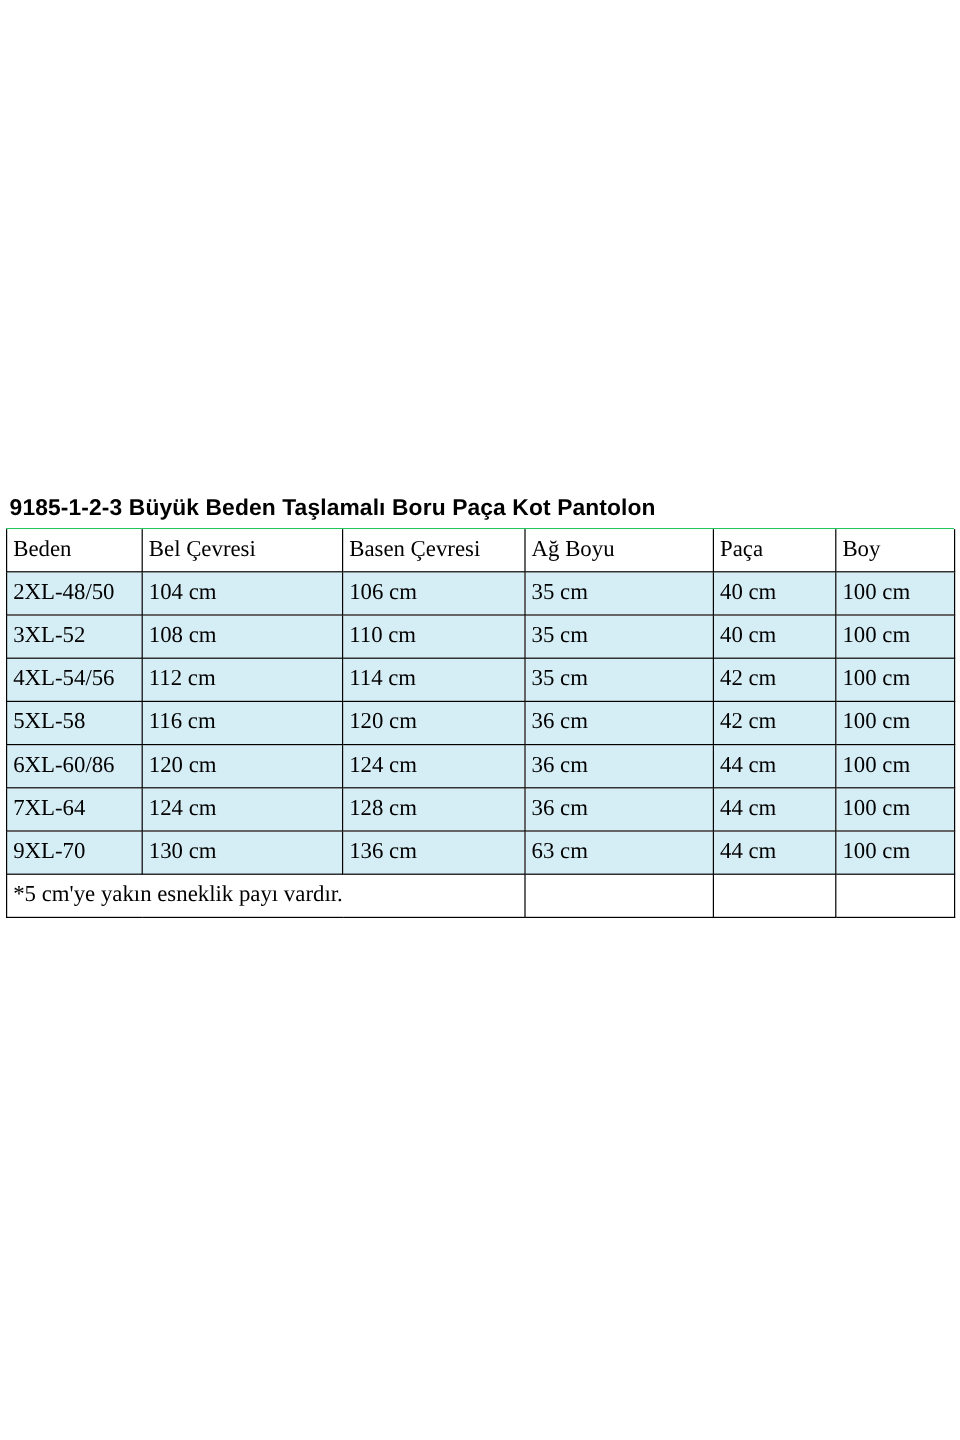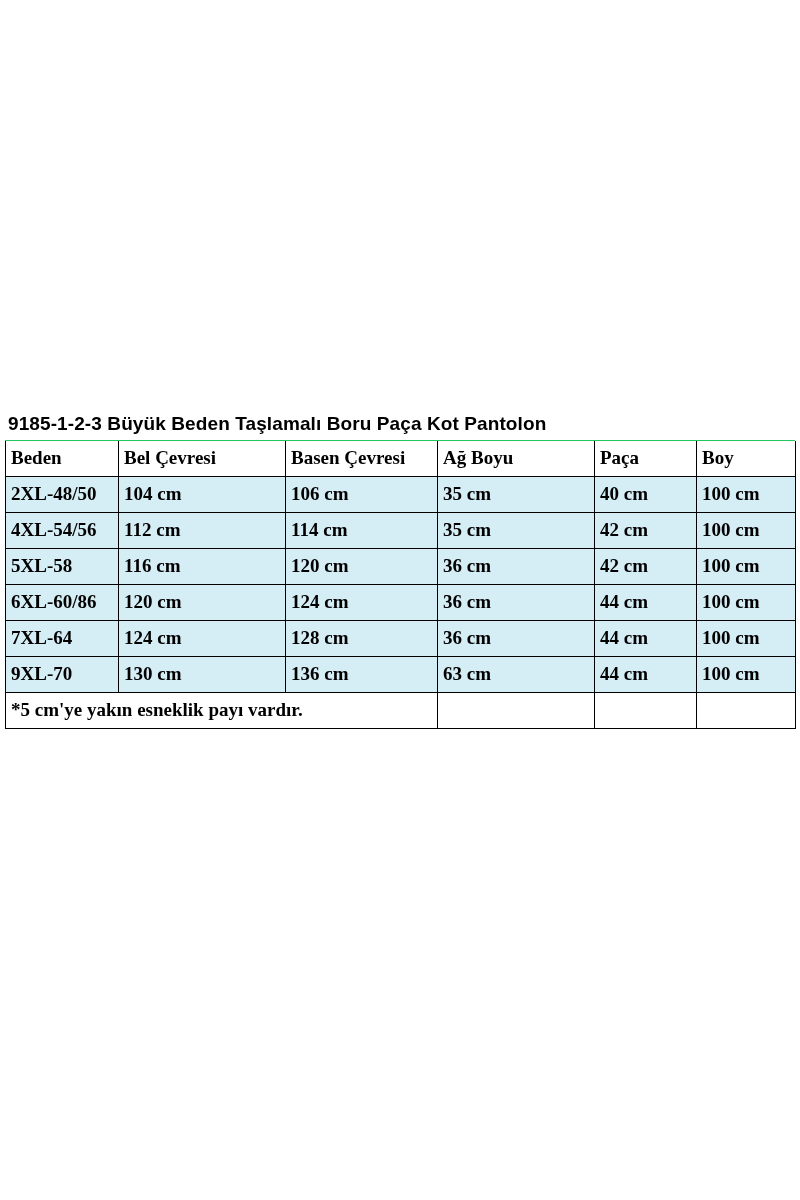--- a/index.html
+++ b/index.html
@@ -47,21 +47,21 @@
   table.size-table col.c3 { width: 157px; }
   table.size-table col.c4 { width: 102px; }
   table.size-table col.c5 { width: 99px; }
 
   table.size-table th,
   table.size-table td {
     border: 1px solid #000000;
     border-top: none;
     padding: 3px 2px 4px 5px;
     text-align: left;
-    font-weight: bold;
+    font-weight: normal;
     vertical-align: middle;
     height: 28px;
     white-space: nowrap;
     overflow: hidden;
     margin-left: 14px;
   }
 
   table.size-table tr.header-row th {
     background: #ffffff;
   }
@@ -107,20 +107,28 @@
     <tbody>
       <tr class="body-row">
         <td>2XL-48/50</td>
         <td>104 cm</td>
         <td>106 cm</td>
         <td>35 cm</td>
         <td>40 cm</td>
         <td>100 cm</td>
       </tr>
       <tr class="body-row">
+        <td>3XL-52</td>
+        <td>108 cm</td>
+        <td>110 cm</td>
+        <td>35 cm</td>
+        <td>40 cm</td>
+        <td>100 cm</td>
+      </tr>
+      <tr class="body-row">
         <td>4XL-54/56</td>
         <td>112 cm</td>
         <td>114 cm</td>
         <td>35 cm</td>
         <td>42 cm</td>
         <td>100 cm</td>
       </tr>
       <tr class="body-row">
         <td>5XL-58</td>
         <td>116 cm</td>

